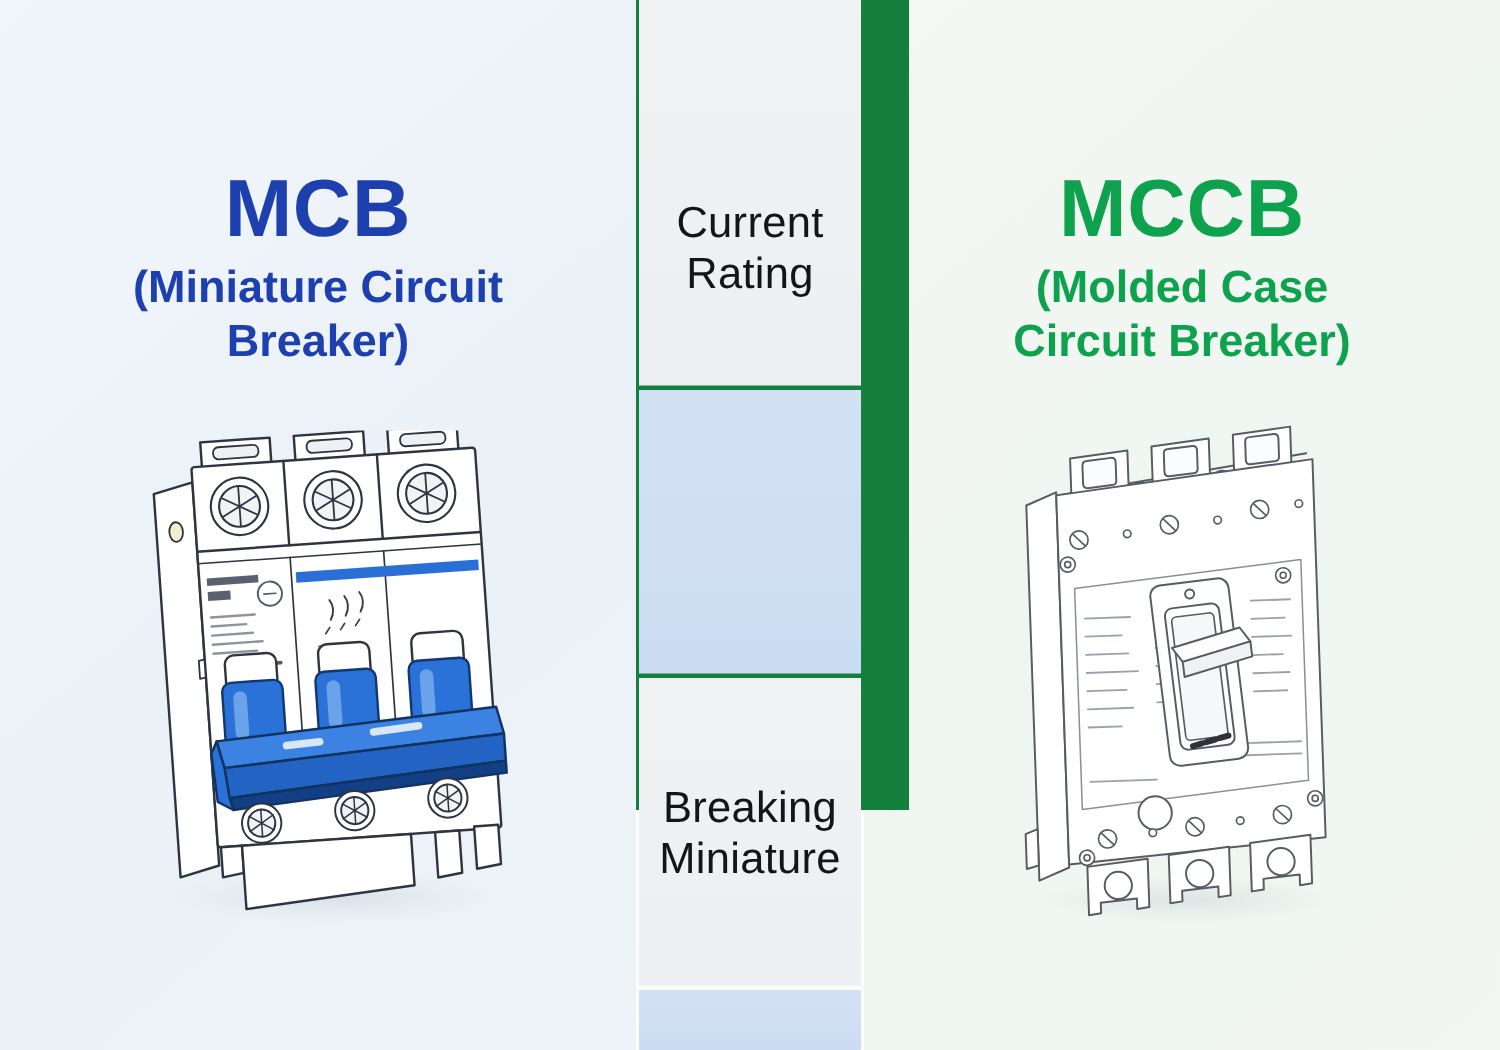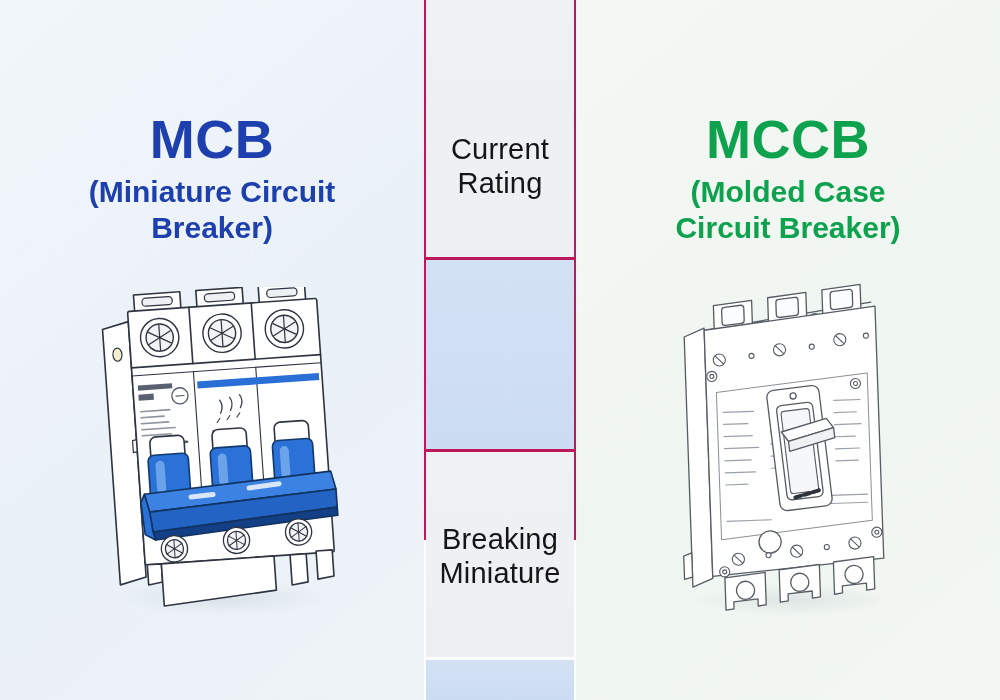--- a/index.html
+++ b/index.html
@@ -5,21 +5,21 @@
   html,body{margin:0;padding:0;background:#ffffff;}
   .canvas{
     position:relative;width:1000px;height:700px;overflow:hidden;
     font-family:"Liberation Sans", sans-serif;background:#fdfdfe;
   }
   
   .zone{position:absolute;top:0;height:700px;}
   .zone-left{left:0;width:424px;background:linear-gradient(140deg,#f1f6fa 0%,#eaf1f7 55%,#eef3f7 100%);}
   .zone-right{left:576px;width:424px;background:linear-gradient(140deg,#f4f8f4 0%,#eff5f0 55%,#f2f7f2 100%);}
   
-  .center-strip{position:absolute;left:424px;top:0;width:152px;height:540px;background:#be185d;}
+  .center-strip{position:absolute;left:424px;top:0;width:152px;height:540px;background:#15803d;padding-left:30px;}
   .segment{position:absolute;left:2px;width:148px;}
   .segment.gray{background:linear-gradient(180deg,#eff1f3 0%,#edeff2 100%);}
   .segment.blue{background:linear-gradient(180deg,#d3e1f4 0%,#ccdcf2 100%);}
   .seg-1{top:0;height:257px;}
   .seg-2{top:260px;height:189px;}
   .seg-3{top:452px;height:205px;}
   .seg-4{top:660px;height:40px;}
   .seg-label{
     width:100%;text-align:center;color:#151515;
     font-size:29px;line-height:34px;font-weight:400;letter-spacing:0.2px;

